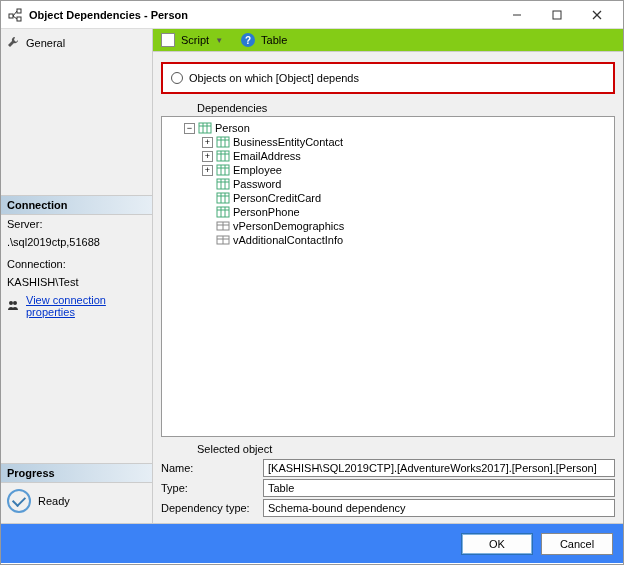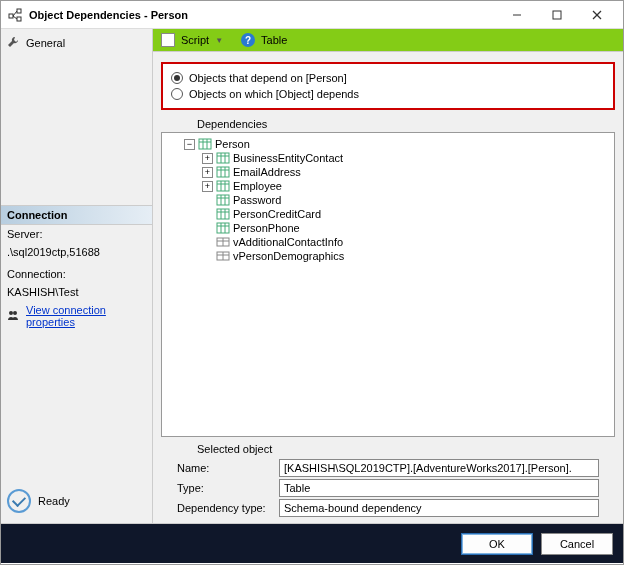--- a/index.html
+++ b/index.html
@@ -22,24 +22,24 @@
 .radio { width: 12px; height: 12px; border: 1px solid #555; border-radius: 50%; background: #fff; display: flex; align-items: center; justify-content: center; }
 .radio.checked::after { content: ""; width: 6px; height: 6px; background: #333; border-radius: 50%; }
 .group-label { padding: 0 0 2px 4px; margin-left: 32px; }
 .tree-box { flex: 1; border: 1px solid #999; background: #fff; padding: 4px; overflow: auto; }
 .tree ul { list-style: none; padding-left: 18px; }
 .tree li { padding: 1px 0; display: flex; align-items: center; gap: 3px; white-space: nowrap; }
 .tree li.haschildren > .twist { width: 11px; height: 11px; border: 1px solid #888; display: inline-flex; align-items: center; justify-content: center; font-size: 9px; line-height: 1; background: #fff; cursor: pointer; }
 .tree .twist-empty { width: 11px; display: inline-block; }
 .node-icon { width: 14px; height: 12px; display: inline-flex; align-items: center; justify-content: center; }
 .selected-obj { margin-top: 6px; }
-.so-row { display: flex; align-items: center; gap: 2px; margin: 2px 16px; }
+.so-row { display: flex; align-items: center; gap: 2px; margin: 2px 0; }
 .so-label { width: 100px; }
 .so-field { flex: 1; border: 1px solid #888; background: #fff; padding: 2px 4px; height: 18px; overflow: hidden; }
-.footer { height: 40px; border-top: 1px solid #ccc; display: flex; align-items: center; justify-content: flex-end; gap: 8px; padding: 8px 10px; background: #0f172a; }
+.footer { height: 40px; border-top: 1px solid #ccc; display: flex; align-items: center; justify-content: flex-end; gap: 8px; padding: 8px 10px; background: #3b82f6; }
 .btn { min-width: 72px; height: 22px; border: 1px solid #888; background: #fdfdfd; display: flex; align-items: center; justify-content: center; cursor: pointer; }
 .btn.primary { border: 1px solid #2a6fb5; box-shadow: 0 0 0 1px #7fb2e0 inset; }
 .progress-circle { width: 24px; height: 24px; border: 2px solid #5a9bd4; border-radius: 50%; display: flex; align-items: center; justify-content: center; }
 .progress-circle::after { content: ""; width: 10px; height: 6px; border-left: 2px solid #3a7ab0; border-bottom: 2px solid #3a7ab0; transform: rotate(-45deg); margin-top: -3px; }
 .help-icon { width: 14px; height: 14px; background: #2a7ad2; color: #fff; border-radius: 50%; display: inline-flex; align-items: center; justify-content: center; font-weight: bold; font-size: 10px; }
 .script-icon { width: 14px; height: 14px; border: 1px solid #888; background: #fff; display: inline-block; }
 .drop-arrow { font-size: 8px; color: #555; }
 .table-icon svg, .view-icon svg, .proc-icon svg, .key-icon svg { display:block; }
 </style>
 </head>
@@ -89,42 +89,39 @@
     <div class="left-keyval">KASHISH\Test</div>
     <div class="left-item" style="">
       <span><svg width="12" height="12" viewBox="0 0 12 12">
             <circle cx="4" cy="4" r="2" fill="#333"></circle>
             <circle cx="8" cy="4" r="2" fill="#333"></circle>
             <path d="M1 11c0-2 1.5-3 3-3s3 1 3 3M5 11c0-2 1.5-3 3-3s3 1 3 3" fill="#333"></path>
           </svg></span>
       <span class="link">View connection properties</span>
     </div>
     <div class="flex-spacer"></div>
+    <div class="section-head">Progress</div>
     <div class="left-item" style="padding:6px">
       <span class="progress-circle"></span>
       <span>Ready</span>
     </div>
   </div>
 
   <div class="rightpanel">
     <div class="toolbar">
       <span class="script-icon"></span>
       <span>Script</span>
       <span class="drop-arrow">▼</span>
       <span style="width:6px"></span>
       <span class="help-icon">?</span>
       <span>Table</span>
     </div>
 
     <div class="redbox">
       <div class="radio-row">
-        <span class="radio checked"></span>
-        <span>Objects that depend on [Person]</span>
-      </div>
-      <div class="radio-row">
         <span class="radio"></span>
         <span>Objects on which [Object] depends</span>
       </div>
     </div>
 
     <div class="group-label">Dependencies</div>
     <div class="tree-box">
       <div class="tree">
         <ul>
           <li class="haschildren">
@@ -215,32 +212,32 @@
             </li>
           <li>
               <span class="twist-empty"></span>
               <span class="node-icon view-icon">
                 <svg width="14" height="12">
                   <rect x="1" y="2" width="12" height="8" fill="#fff" stroke="#888"></rect>
                   <line x1="1" y1="5" x2="13" y2="5" stroke="#888"></line>
                   <line x1="7" y1="2" x2="7" y2="10" stroke="#888"></line>
                 </svg>
               </span>
-              <span>vAdditionalContactInfo</span>
+              <span>vPersonDemographics</span>
             </li>
           <li>
               <span class="twist-empty"></span>
               <span class="node-icon view-icon">
                 <svg width="14" height="12">
                   <rect x="1" y="2" width="12" height="8" fill="#fff" stroke="#888"></rect>
                   <line x1="1" y1="5" x2="13" y2="5" stroke="#888"></line>
                   <line x1="7" y1="2" x2="7" y2="10" stroke="#888"></line>
                 </svg>
               </span>
-              <span>vPersonDemographics</span>
+              <span>vAdditionalContactInfo</span>
             </li>
         </ul>
       </div>
     </div>
 
     <div class="selected-obj">
       <div class="group-label">Selected object</div>
       <div class="so-row">
         <div class="so-label">Name:</div>
         <div class="so-field">[KASHISH\SQL2019CTP].[AdventureWorks2017].[Person].[Person]</div>

